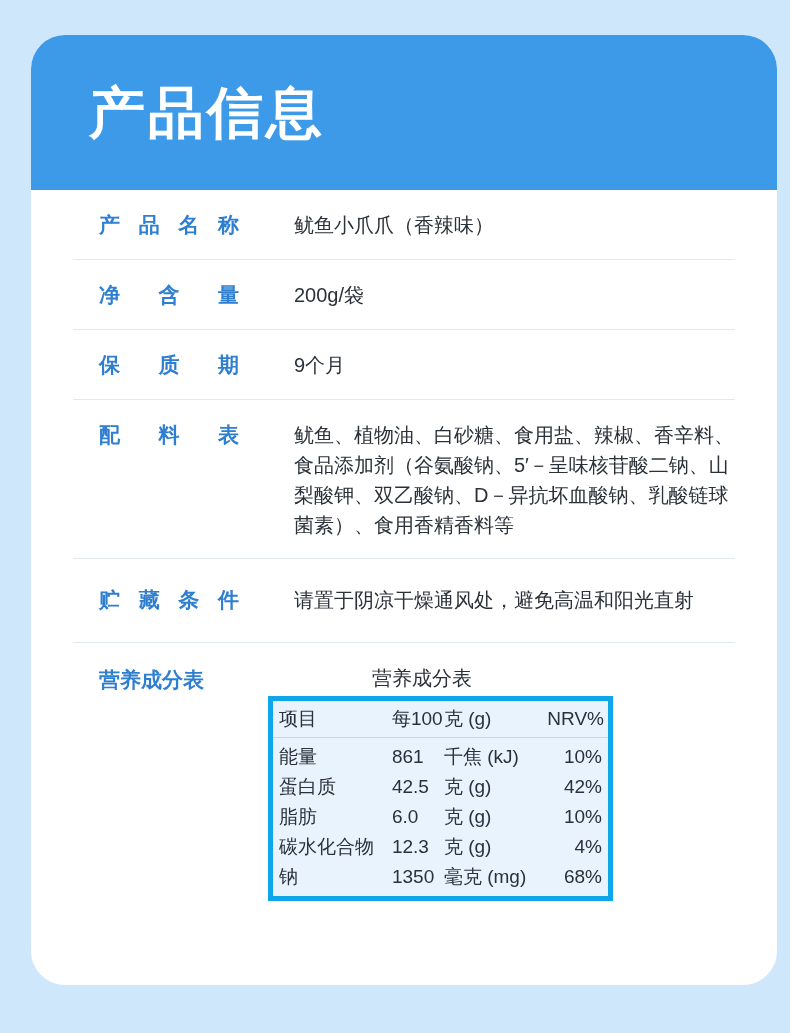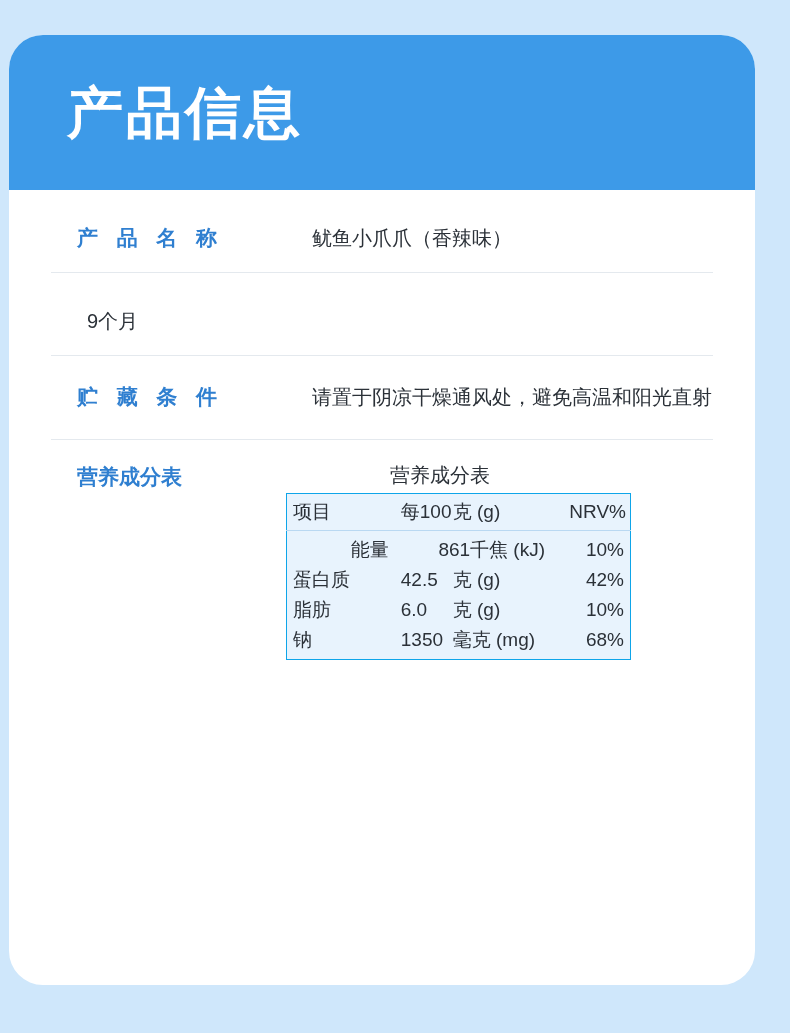--- a/index.html
+++ b/index.html
@@ -15,21 +15,21 @@
   }
   .page {
     position: relative;
     width: 790px;
     height: 1033px;
     background: #cfe7fb;
     box-sizing: border-box;
   }
   .card {
     position: absolute;
-    left: 9px;
+    left: 31px;
     top: 35px;
     width: 746px;
     height: 950px;
     background: #ffffff;
     border-radius: 34px;
     overflow: hidden;
     box-sizing: border-box;
   }
   .card-header {
     height: 155px;
@@ -47,23 +47,22 @@
     line-height: 1;
   }
   .rows {
     padding: 0 42px 0 42px;
     box-sizing: border-box;
   }
   .row {
     display: flex;
     align-items: flex-start;
     border-bottom: 1px solid #e4e9ee;
-    padding: 33px 0 18px 0;
-    box-sizing: border-box;
-    gap: 40px;
+    padding: 20px 0 18px 0;
+    box-sizing: border-box;
   }
   .row:last-child {
     border-bottom: none;
   }
   .row-label {
     flex: 0 0 185px;
     color: #2f7fd0;
     font-size: 21px;
     font-weight: bold;
     letter-spacing: 0px;
@@ -104,21 +103,21 @@
   }
   .nutrition-caption {
     color: #2b3138;
     font-size: 20px;
     margin: 0 0 5px 104px;
     line-height: 26px;
   }
   .nutri-table {
     border-collapse: collapse;
     background: #e8f3fd;
-    border: 1px solid #0ea5e9;
+    border: 5px solid #0ea5e9;
     width: 345px;
   }
   .nutri-table td {
     padding: 2px 6px;
     font-size: 19px;
     color: #2b3138;
     line-height: 26px;
     white-space: nowrap;
   }
   .nutri-head td {
@@ -126,21 +125,21 @@
     padding-top: 5px;
     padding-bottom: 5px;
   }
   .c-item { width: 118px; text-align: left; padding-left: 10px; }
   .c-amount { width: 150px; text-align: left; }
   .c-nrv { width: 74px; text-align: right; padding-right: 10px; }
   .nutri-head .c-nrv { text-align: right; padding-right: 4px; }
   .nutri-head .c-amount { text-align: left; }
   .amount-num { display: inline-block; min-width: 52px; }
   .amount-unit { display: inline-block; }
-  tbody tr:first-child td { padding-top: 6px; text-align: right; }
+  tbody tr:first-child td { padding-top: 6px; }
   tbody tr:last-child td { padding-bottom: 6px; }
 </style>
 </head>
 <body>
 
 <div class="page">
   <div class="card">
 
     <div class="card-header">
       <div class="card-title">产品信息</div>
@@ -148,25 +147,40 @@
 
     <div class="rows">
 
       <div class="row">
         <div class="row-label">
           <span class="label-spread">产品名称</span>
         </div>
         <div class="row-value">鱿鱼小爪爪（香辣味）</div>
       </div>
 
-
       <div class="row">
+        <div class="row-label">
+          <span class="label-spread">净含量</span>
+        </div>
+        <div class="row-value">200g/袋</div>
+      </div>
+
+      <div class="row">
+        <div class="row-label">
+          <span class="label-spread">保质期</span>
+        </div>
         <div class="row-value">9个月</div>
       </div>
 
+      <div class="row row-ingredients">
+        <div class="row-label">
+          <span class="label-spread">配料表</span>
+        </div>
+        <div class="row-value">鱿鱼、植物油、白砂糖、食用盐、辣椒、香辛料、食品添加剂（谷氨酸钠、5′－呈味核苷酸二钠、山梨酸钾、双乙酸钠、D－异抗坏血酸钠、乳酸链球菌素）、食用香精香料等</div>
+      </div>
 
       <div class="row row-storage">
         <div class="row-label">
           <span class="label-spread">贮藏条件</span>
         </div>
         <div class="row-value">请置于阴凉干燥通风处，避免高温和阳光直射</div>
       </div>
 
       <div class="row row-nutrition">
         <div class="row-label">
@@ -200,20 +214,27 @@
                 <td class="c-nrv">42%</td>
               </tr>
               <tr>
                 <td class="c-item">脂肪</td>
                 <td class="c-amount">
                   <span class="amount-num">6.0</span><span class="amount-unit">克 (g)</span>
                 </td>
                 <td class="c-nrv">10%</td>
               </tr>
               <tr>
+                <td class="c-item">碳水化合物</td>
+                <td class="c-amount">
+                  <span class="amount-num">12.3</span><span class="amount-unit">克 (g)</span>
+                </td>
+                <td class="c-nrv">4%</td>
+              </tr>
+              <tr>
                 <td class="c-item">钠</td>
                 <td class="c-amount">
                   <span class="amount-num">1350</span><span class="amount-unit">毫克 (mg)</span>
                 </td>
                 <td class="c-nrv">68%</td>
               </tr>
             </tbody>
           </table>
         </div>
       </div>

